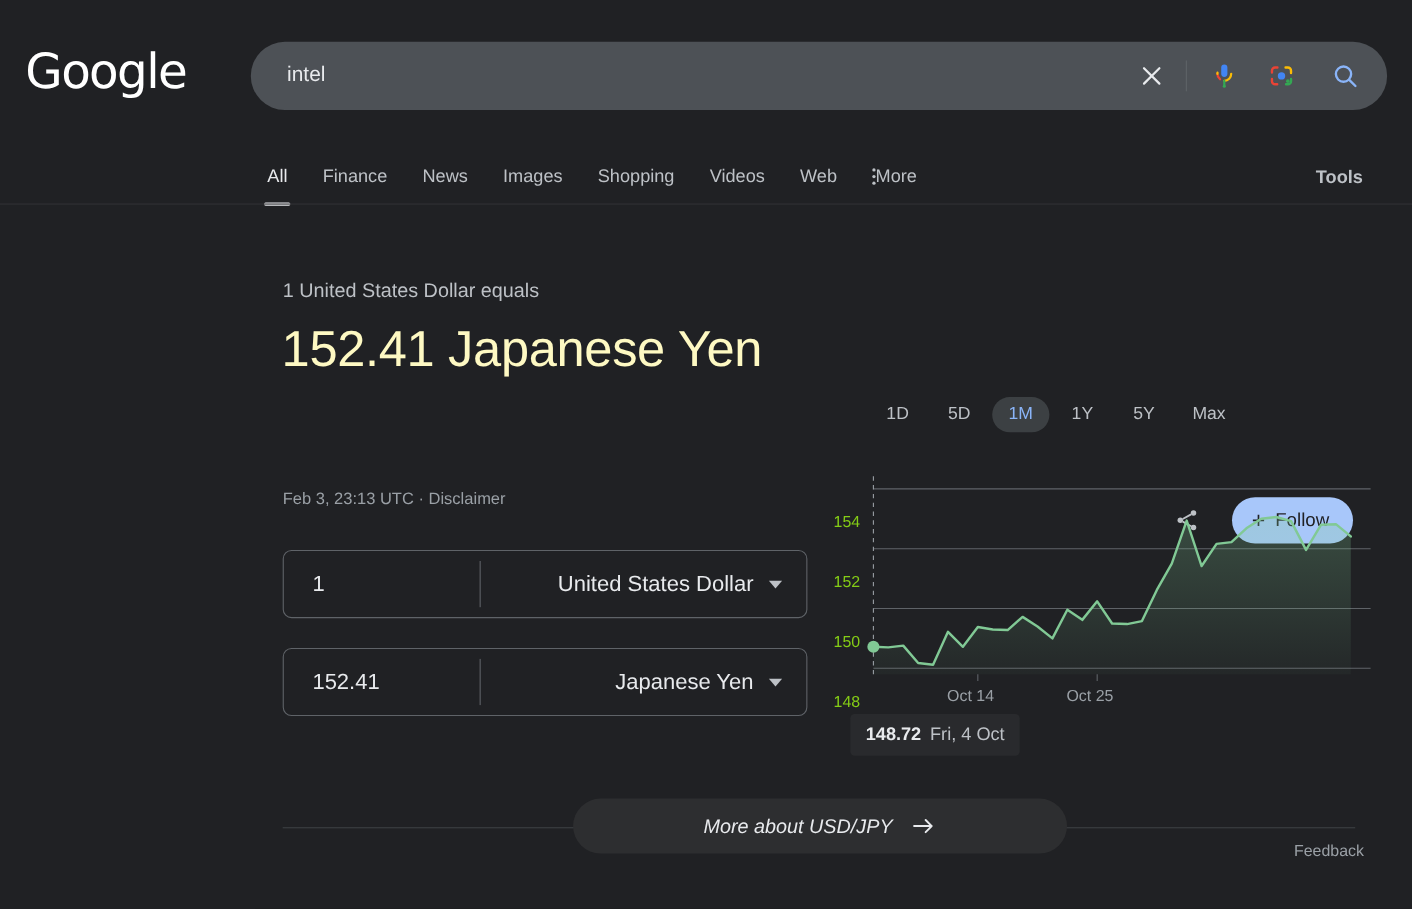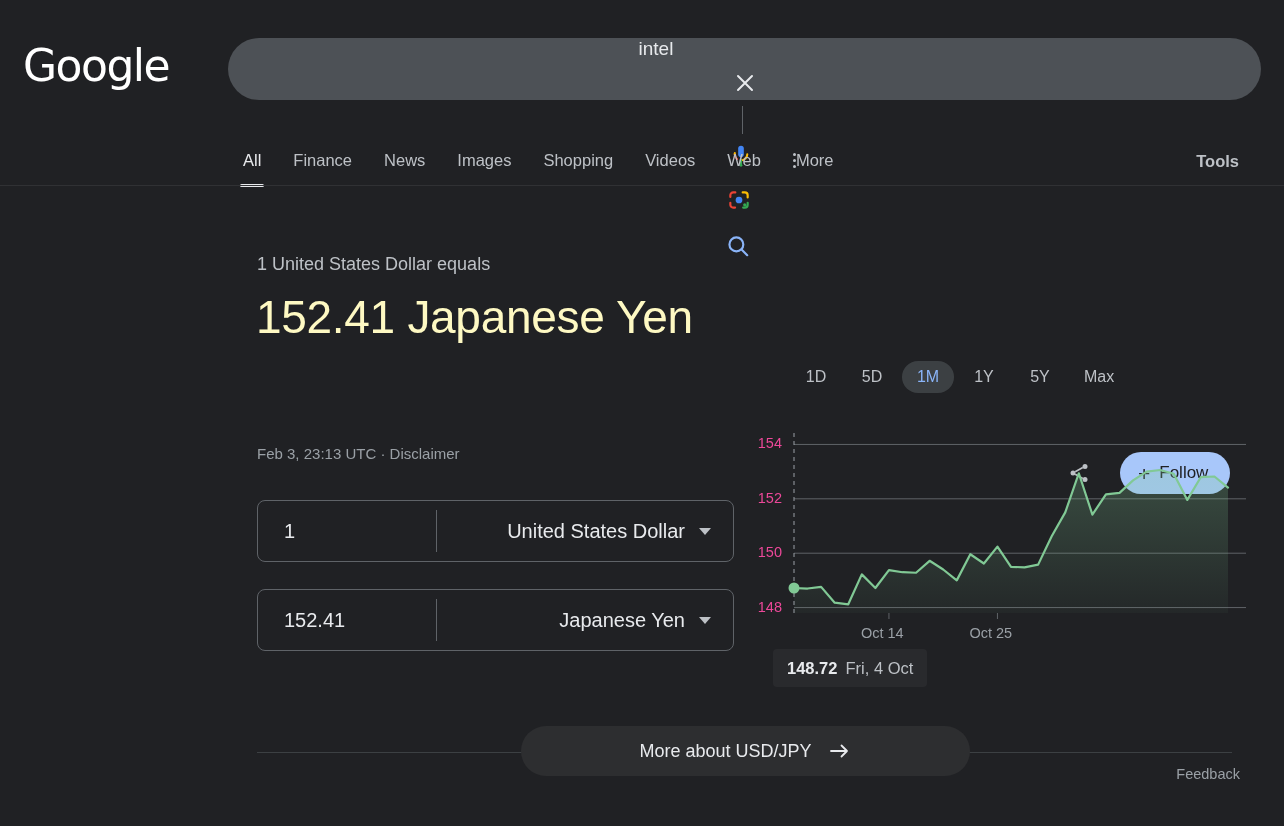--- a/index.html
+++ b/index.html
@@ -21,21 +21,21 @@
     font-family: "DejaVu Sans", sans-serif;
     font-size: 44px; letter-spacing: -1.5px;
     color: #ffffff; user-select: none; line-height: 1;
   }
   .logo span { display: inline-block; }
 
   .searchbar {
     position: absolute; left: 228px; top: 38px;
     width: 1033px; height: 62px;
     background: #4d5156; border-radius: 32px;
-    display: flex; align-items: center; flex-direction: column;
+    display: flex; align-items: center;
   }
   .search-input {
     flex: 1 1 auto;
     background: transparent; border: none; outline: none;
     color: #e8eaed; font-size: 19px;
     font-family: "Liberation Sans", sans-serif;
     padding: 0 0 0 33px; height: 100%;
   }
   .search-input::placeholder { color: #9aa0a6; }
   .sb-btn {
@@ -127,39 +127,40 @@
   .range-btn {
     min-width: 52px; height: 32px; padding: 0 14px; border-radius: 16px;
     display: flex; align-items: center; justify-content: center;
     color: #bdc1c6; font-size: 16px; cursor: pointer; background: transparent;
     border: none; font-family: "Liberation Sans", sans-serif;
   }
   .range-btn.active { background: #3c4043; color: #8ab4f8; }
 
   .chart { position: absolute; left: 748px; top: 235px; width: 500px; height: 215px; }
   .chart svg { display: block; }
-  .ylab { position: absolute; color: #ec4899; font-size: 14.5px; text-align: right; width: 34px; }
+  .ylab { position: absolute; color: #84cc16; font-size: 14.5px; text-align: right; width: 34px; margin-top: 32px; }
   .xlab { position: absolute; color: #9aa0a6; font-size: 14.5px; }
 
   .tooltip {
     position: absolute; left: 773px; top: 453px; height: 38px;
     background: #292a2d; border-radius: 4px; display: flex; align-items: center;
     padding: 0 14px; gap: 8px; white-space: nowrap;
   }
   .tt-val { color: #e8eaed; font-size: 16.5px; font-weight: bold; }
   .tt-date { color: #bdc1c6; font-size: 16.5px; }
 
   
   .foot-rule { position: absolute; left: 257px; top: 556px; width: 975px; height: 1px; background: #3c4043; }
   .more-btn {
     position: absolute; left: 521px; top: 530px; width: 449px; height: 50px;
     background: #2d2e30; border: none; border-radius: 25px;
     display: flex; align-items: center; justify-content: center; gap: 16px;
     color: #e8eaed; font-size: 18px; cursor: pointer;
     font-family: "Liberation Sans", sans-serif;
+    font-style: italic;
   }
   .feedback {
     position: absolute; right: 44px; top: 570px;
     color: #9aa0a6; font-size: 14.5px; cursor: pointer;
   }
 </style>
 </head>
 <body>
 
 <div class="page">

